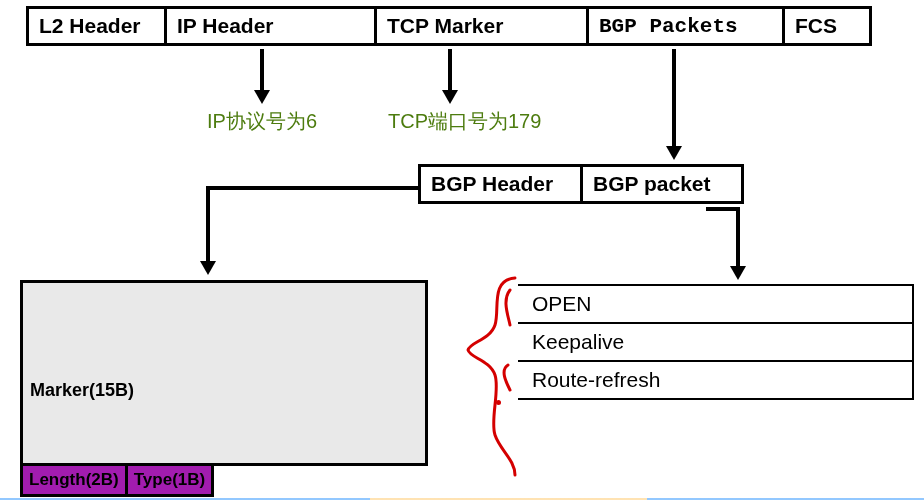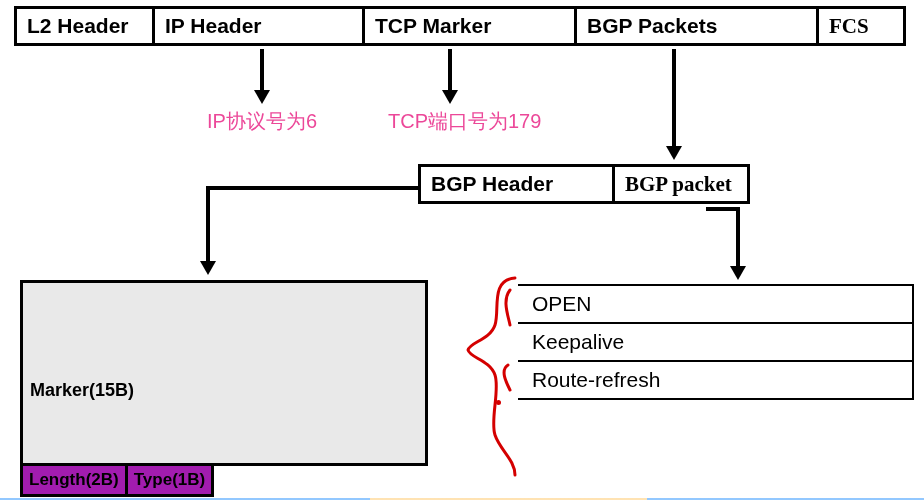--- a/index.html
+++ b/index.html
@@ -20,25 +20,25 @@
   }
   .cell {
     border-right: 3px solid #000;
     padding: 4px 10px;
     font-weight: bold;
     font-size: 21px;
     white-space: nowrap;
     display: flex;
     align-items: center;
   }
-  .cell:last-child { border-right: none; font-family: Liberation Serif, serif; }
+  .cell:last-child { border-right: none; }
   .ann {
     position: absolute;
     font-size: 20px;
-    color: #ec4899;
+    color: #4d7c0f;
   }
   .arrow-line {
     position: absolute;
     background: #000;
   }
   .arrow-head {
     position: absolute;
     width: 0; height: 0;
     border-left: 8px solid transparent;
     border-right: 8px solid transparent;
@@ -94,42 +94,42 @@
     left: 0; right: 0;
     bottom: 0;
     height: 2px;
     background: linear-gradient(to right, #4aa3ff 0 40%, #ffd080 40% 70%, #4aa3ff 70% 100%);
     opacity: 0.6;
   }
 </style>
 </head>
 <body>
 
-<div class="frame-row" style="left:14px; top:6px; height:40px;">
+<div class="frame-row" style="left:26px; top:6px; height:40px;">
   <div class="cell" style="width:138px;">L2 Header</div>
   <div class="cell" style="width:210px;">IP Header</div>
   <div class="cell" style="width:212px;">TCP Marker</div>
-  <div class="cell" style="width:242px;">BGP Packets</div>
+  <div class="cell" style="width:196px;font-family:Liberation Mono, monospace;">BGP Packets</div>
   <div class="cell" style="width:84px;">FCS</div>
 </div>
 
 <div class="arrow-line" style="left:260px; top:49px; width:4px; height:44px;"></div>
 <div class="arrow-head" style="left:254px; top:90px;"></div>
 <div class="ann" style="left:207px; top:108px;">IP协议号为6</div>
 
 <div class="arrow-line" style="left:448px; top:49px; width:4px; height:44px;"></div>
 <div class="arrow-head" style="left:442px; top:90px;"></div>
 <div class="ann" style="left:388px; top:108px;">TCP端口号为179</div>
 
 <div class="arrow-line" style="left:672px; top:49px; width:4px; height:100px;"></div>
 <div class="arrow-head" style="left:666px; top:146px;"></div>
 
 <div class="frame-row" style="left:418px; top:164px; height:40px;">
-  <div class="cell" style="width:194px;">BGP Header</div>
-  <div class="cell" style="width:132px;">BGP packet</div>
+  <div class="cell" style="width:162px;">BGP Header</div>
+  <div class="cell" style="width:158px;">BGP packet</div>
 </div>
 
 <div class="arrow-line" style="left:206px; top:186px; width:212px; height:4px;"></div>
 <div class="arrow-line" style="left:206px; top:186px; width:4px; height:78px;"></div>
 <div class="arrow-head" style="left:200px; top:261px;"></div>
 
 <div class="arrow-line" style="left:706px; top:207px; width:4px; height:4px;"></div>
 <div class="arrow-line" style="left:706px; top:207px; width:34px; height:4px;"></div>
 <div class="arrow-line" style="left:736px; top:207px; width:4px; height:62px;"></div>
 <div class="arrow-head" style="left:730px; top:266px;"></div>

